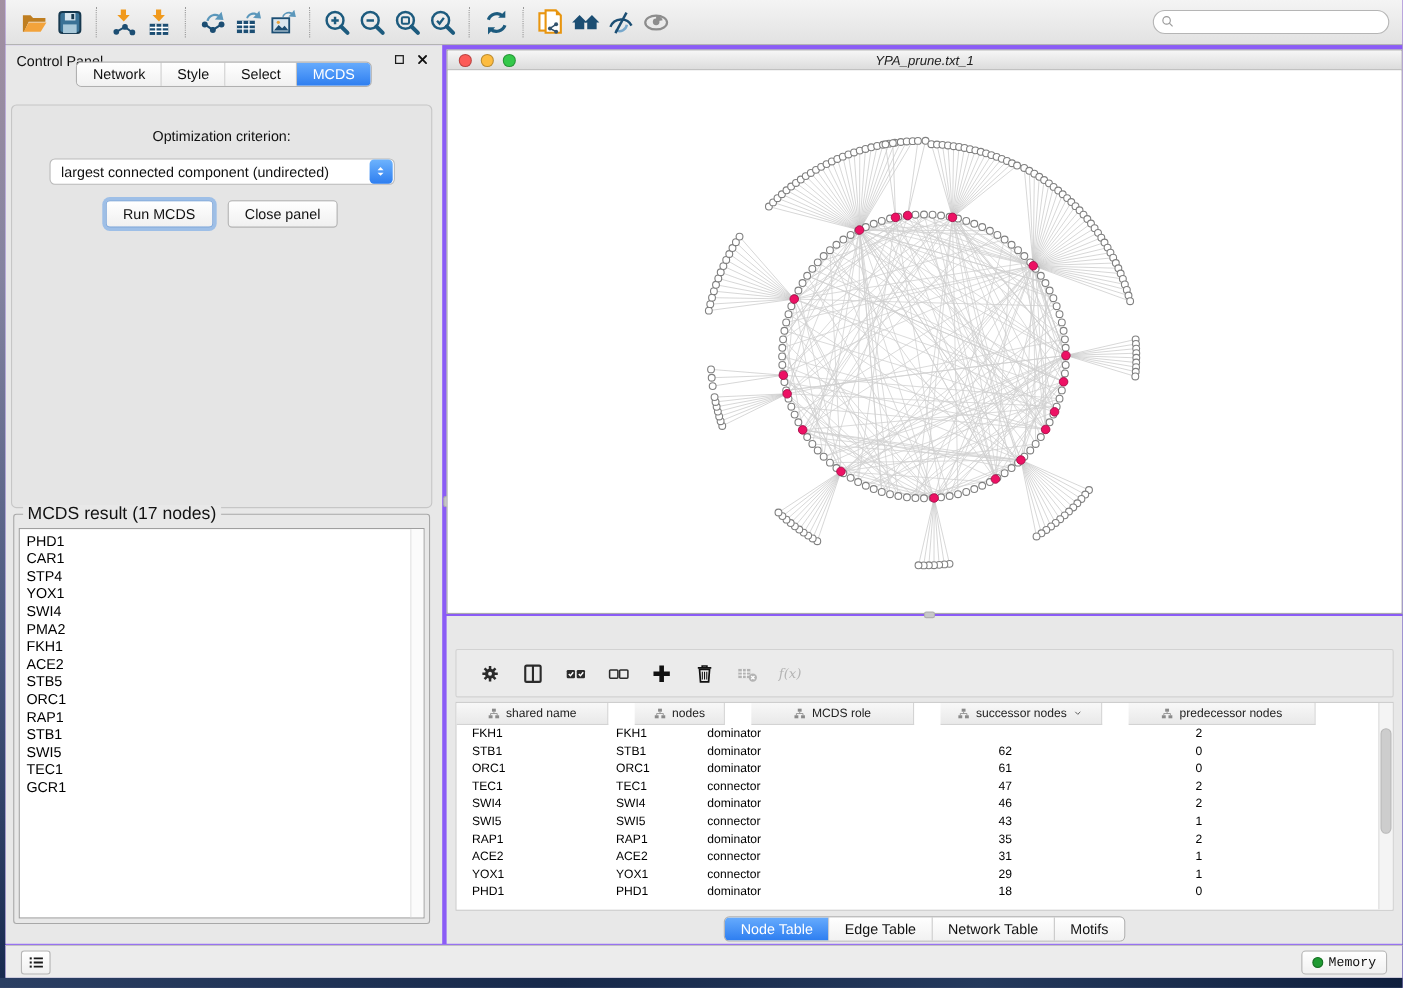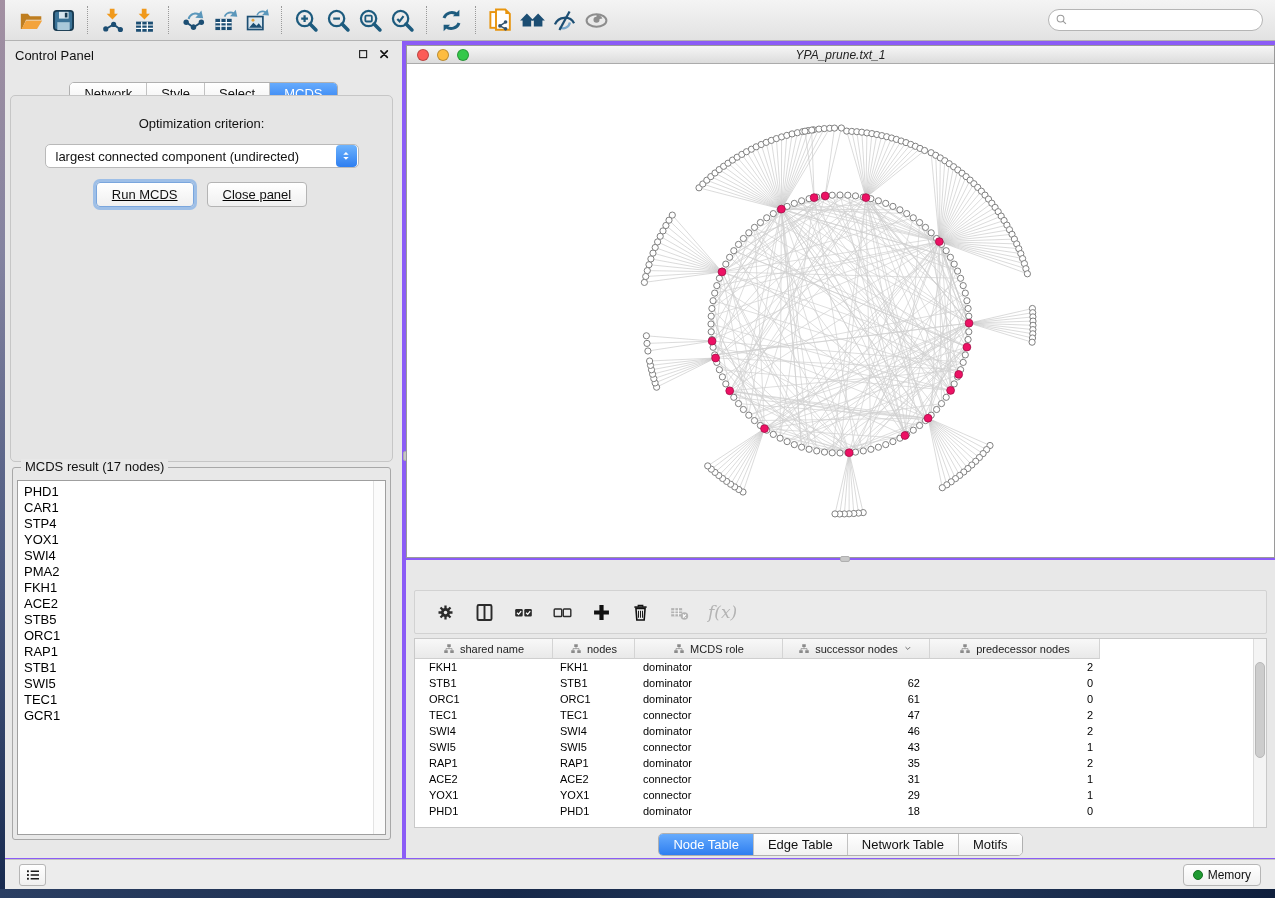--- a/index.html
+++ b/index.html
@@ -23,46 +23,46 @@
   #toolbar-search .sicon { position:absolute; left:7px; top:4px; width:14px; height:14px; }
 
   
   #control-panel { position:absolute; left:0; top:41px; width:397px; height:817px; background:#e8e8e8; }
   .panel-head { height:28px; display:flex; align-items:center; padding:0 10px; }
   .panel-title { font-size:13px; color:#111; }
   .panel-winbtns { margin-left:auto; display:flex; gap:7px; }
   .panel-winbtns .wb { width:14px; height:14px; }
   .wb svg { width:14px; height:14px; }
 
-  #cp-tabs { position:absolute; left:0; right:0; top:41px; display:flex; justify-content:center; }
+  #cp-tabs { position:absolute; left:0; right:0; top:15px; display:flex; justify-content:center; }
   .seg { display:flex; border:1px solid #b0b0b0; border-radius:5px; overflow:hidden; background:#fff; }
   .seg .seg-item { font-size:13px; padding:3px 14px; background:linear-gradient(#ffffff,#f1f1f1);
     border-right:1px solid #c2c2c2; color:#111; white-space:nowrap; }
   .seg .seg-item:last-child { border-right:none; }
   .seg .seg-item.sel { background:linear-gradient(#66abfd,#2e7ef0); color:#fff; }
 
   #cp-card { position:absolute; left:5px; right:9px; top:54px; height:367px;
     background:#e5e5e5; border:1px solid #c6c6c6; border-radius:5px; }
   #opt-label { text-align:center; font-size:13px; color:#111; margin-top:20px; }
   #opt-select { position:relative; margin:13px auto 0; width:314px; height:24px; background:#fff;
     border:1px solid #b9b9b9; border-radius:5px; display:flex; align-items:center; }
   #opt-select .val { font-size:13px; padding-left:10px; color:#111; flex:1;
     white-space:nowrap; overflow:hidden; }
   #opt-select .stepper { width:21px; height:22px; border-radius:4px; margin-right:1px;
     background:linear-gradient(#6db3fd,#2e7ef0); display:flex; align-items:center; justify-content:center; }
   .stepper svg { width:13px; height:16px; }
-  #cp-buttons { display:flex; justify-content:center; gap:13px; margin-top:14px;text-decoration:underline; }
+  #cp-buttons { display:flex; justify-content:center; gap:13px; margin-top:14px; }
   .mac-btn { font-size:13px; color:#111; background:linear-gradient(#ffffff,#f0f0f0);
     border:1px solid #b4b4b4; border-radius:4px; padding:4px 15px; font-family:inherit; }
   .mac-btn.focused { box-shadow:0 0 0 3px rgba(110,165,231,.6); border-color:#7aa6dd; }
 
   #result-group { position:absolute; left:7px; right:11px; top:426px; height:373px;
     border:1px solid #a8a8a8; border-radius:3px; }
   #result-legend { position:absolute; top:-9px; left:8px; background:#e8e8e8; padding:0 4px;
-    font-size:13px; color:#111; }
+    font-size:16px; color:#111; }
   #result-list { position:absolute; left:4px; right:4px; top:12px; bottom:4px; background:#fff;
     border:1px solid #9f9f9f; overflow:hidden; }
   #result-items { padding:3px 0 0 6px; font-size:13px; line-height:16px; color:#000; }
   #result-scroll { position:absolute; right:0; top:0; bottom:0; width:12px; background:#fbfbfb;
     border-left:1px solid #e3e3e3; }
 
   #v-splitter-handle { position:absolute; left:398px; top:451px; width:5px; height:10px;
     background:#c6c6c6; border:1px solid #adadad; border-radius:2px; }
 
   
@@ -77,43 +77,43 @@
   #net-canvas svg { display:block; }
 
   
   #table-panel { position:absolute; left:401px; top:560px; right:0; height:298px; background:#e8e8e8; }
   #tp-splitter-handle { position:absolute; left:434px; top:-4px; width:10px; height:6px;
     background:#c8c8c8; border:1px solid #b0b0b0; border-radius:2px; }
   #tp-toolbar { position:absolute; left:8px; right:8px; top:30px; height:44px; background:#ebebeb;
     border:1px solid #d2d2d2; border-radius:2px; display:flex; align-items:center; padding-left:16px; gap:11px; }
   .tpt-btn { width:28px; height:28px; display:flex; align-items:center; justify-content:center; }
   .tpt-btn svg { width:21px; height:21px; }
-  .fx-label { font-family:"DejaVu Serif", serif; font-style:italic; font-size:17px; color:#b3b3b3; padding-left:4px; }
+  .fx-label { font-family:"DejaVu Serif", serif; font-style:italic; font-size:12px; color:#b3b3b3; padding-left:4px; }
   #tp-table { position:absolute; left:8px; right:8px; top:78px; height:190px; background:#fff;
     border:1px solid #c9c9c9; overflow:hidden; }
-  #tp-header { display:flex; height:20px; }
+  #tp-header { display:flex; height:20px;gap:24px; }
   .th { background:linear-gradient(#f8f8f8,#e9e9e9); border-right:1px solid #d4d4d4; border-bottom:1px solid #cfcfcf;
     display:flex; align-items:center; justify-content:center; gap:5px; font-size:11px; color:#222; flex:0 0 auto; }
   .th svg.shared { width:12px; height:12px; }
   .th svg.sortchev { width:11px; height:11px; }
   .tr { display:flex; height:16px; }
   .td { font-size:11px; color:#000; flex:0 0 auto; line-height:16px; white-space:nowrap; overflow:hidden; }
   #tp-scrollbar { position:absolute; right:0; top:0; bottom:0; width:13px; background:#f4f4f4; border-left:1px solid #ddd; }
   #tp-thumb { position:absolute; left:1px; right:1px; top:23px; height:96px; background:#cdcdcd;
     border:1px solid #b8b8b8; border-radius:5px; }
   #tp-tabs { position:absolute; left:0; right:0; top:273px; display:flex; justify-content:center; }
 
   
   #status-bar { position:absolute; left:0; right:0; bottom:0; height:30px; background:#ececec;
     border-top:1px solid #c2c2c2; display:flex; align-items:center; padding:0 14px; }
   #list-button { width:27px; height:22px; background:linear-gradient(#fff,#f0f0f0); border:1px solid #b6b6b6;
     border-radius:3px; display:flex; align-items:center; justify-content:center; }
   #list-button svg { width:16px; height:16px; }
   #memory-button { margin-left:auto; height:22px; background:linear-gradient(#fff,#f0f0f0); border:1px solid #b6b6b6;
-    border-radius:4px; display:flex; align-items:center; gap:5px; padding:0 9px; font-size:12px; color:#111; }
+    border-radius:4px; display:flex; align-items:center; gap:5px; padding:0 9px; font-size:12px; color:#111;font-family:Liberation Mono, monospace; }
   #memory-dot { width:10px; height:10px; border-radius:50%; background:#1f9a32; border:1px solid #157022; }
 </style>
 </head>
 <body>
 
 <div id="app">
 
   <div id="main-toolbar">
 
     <div class="tb-btn">

